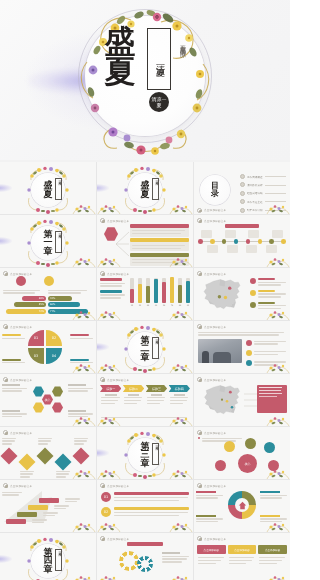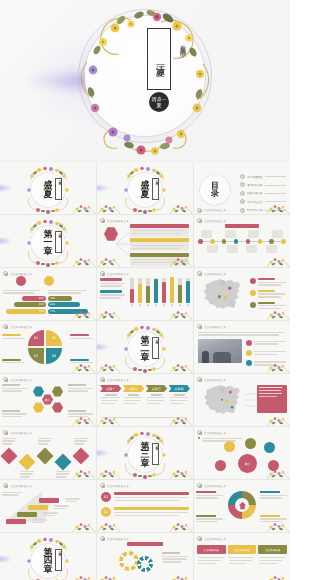--- a/index.html
+++ b/index.html
@@ -249,20 +249,21 @@
             <circle cx="72" cy="146" r="1.5" fill="#9c3f5c"></circle>
           <circle cx="86" cy="147" r="3.8" fill="#edc84a"></circle>
             <circle cx="86" cy="147" r="1.2" fill="#b98f22"></circle>
           <circle cx="112" cy="130" r="4.2" fill="#e8cc5a"></circle>
             <circle cx="112" cy="130" r="1.4" fill="#b89327"></circle>
           <circle cx="58" cy="134" r="3.4" fill="#a98ed0"></circle>
           <circle cx="100" cy="136" r="3.4" fill="#d9829f"></circle>
         </g>
       </svg>
 
+      <div class="title-main">盛夏</div>
       <div class="title-box">
         <div class="title-vert">清凉一夏</div>
       </div>
       <div class="title-badge">清凉一夏</div>
       <div class="title-side">不被束缚的清凉</div>
     </div>
   </div>
 
   <div class="grid" id="grid">
       <div class="thumb">

